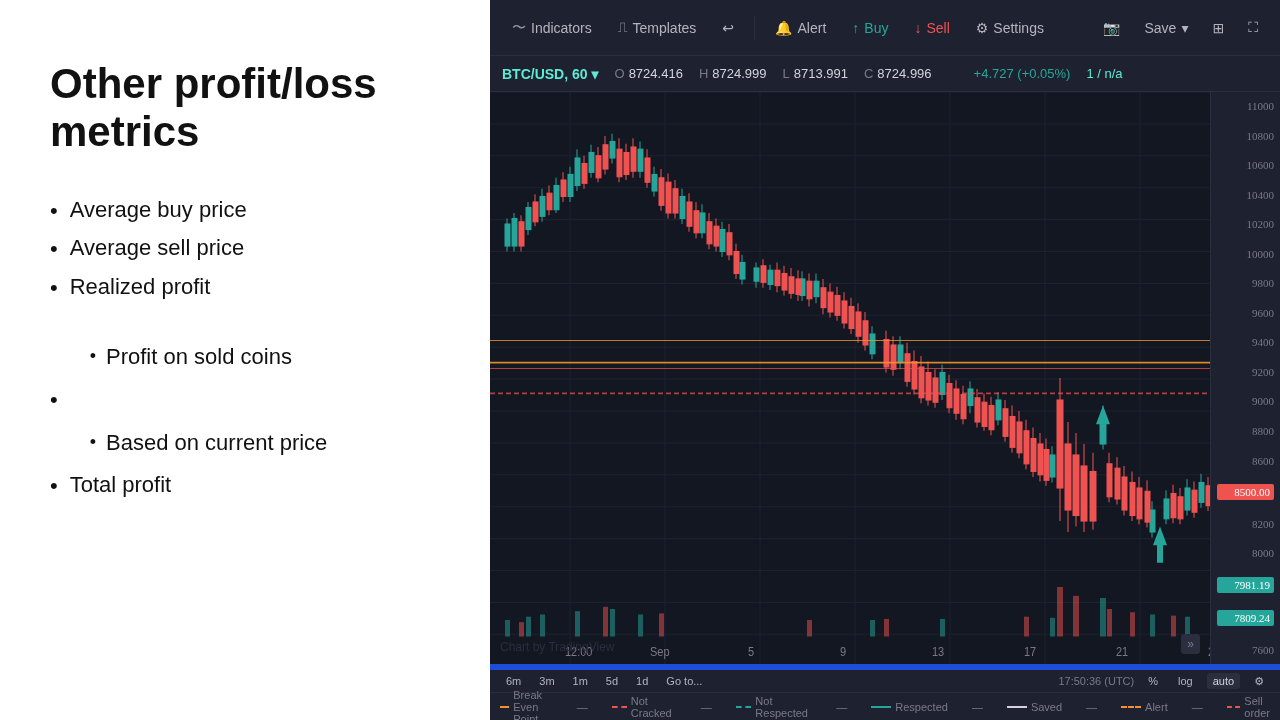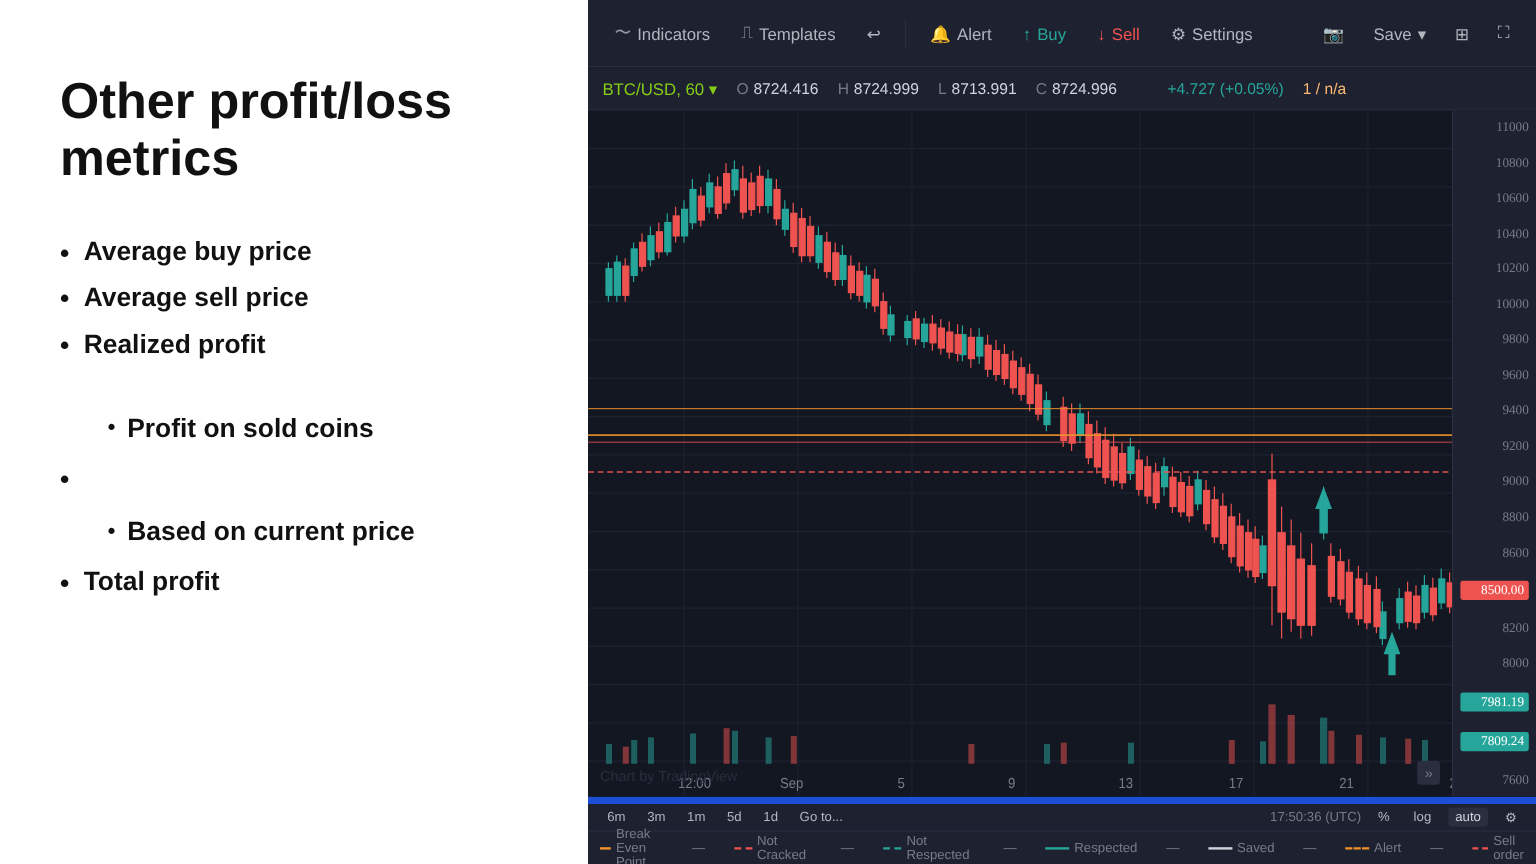--- a/index.html
+++ b/index.html
@@ -28,21 +28,20 @@
       font-size: 42px;
       font-weight: 700;
       color: #111;
       line-height: 1.15;
       margin-bottom: 40px;
     }
 
     .bullet-list {
       list-style: none;
       padding: 0;
-      font-weight: bold;
     }
 
     .bullet-list li {
       font-size: 22px;
       color: #111;
       margin-bottom: 10px;
       display: flex;
       align-items: flex-start;
     }
 
@@ -145,22 +144,22 @@
       align-items: center;
       padding: 0 12px;
       gap: 16px;
       border-bottom: 1px solid #2a2e3e;
       flex-shrink: 0;
       font-size: 13px;
       color: #b2b5be;
     }
 
     .symbol-name {
-      color: #84cc16;
-      font-weight: 400;
+      color: #5eead4;
+      font-weight: 700;
       font-size: 14px;
     }
 
     .ohlc-item { display: flex; gap: 4px; }
     .ohlc-label { color: #787b86; }
     .ohlc-value { color: #d1d4dc; }
     .price-change { color: #26a69a; margin-left: 26px; }
 
     
     .chart-area {
@@ -432,21 +431,21 @@
     </span>
     <span class="ohlc-item">
       <span class="ohlc-label">L</span>
       <span class="ohlc-value">8713.991</span>
     </span>
     <span class="ohlc-item">
       <span class="ohlc-label">C</span>
       <span class="ohlc-value">8724.996</span>
     </span>
     <span class="price-change">+4.727 (+0.05%)</span>
-    <span style="color:#fdba74;">
+    <span style="color:#5eead4;">
       <span>1</span> /
       <span>n/a</span>
     </span>
   </div>
 
   <div class="chart-area">
     
     <svg class="chart-svg" viewBox="0 0 790 520" preserveAspectRatio="none">
       <defs>
         <linearGradient id="bgGrad" x1="0" y1="0" x2="0" y2="1">

